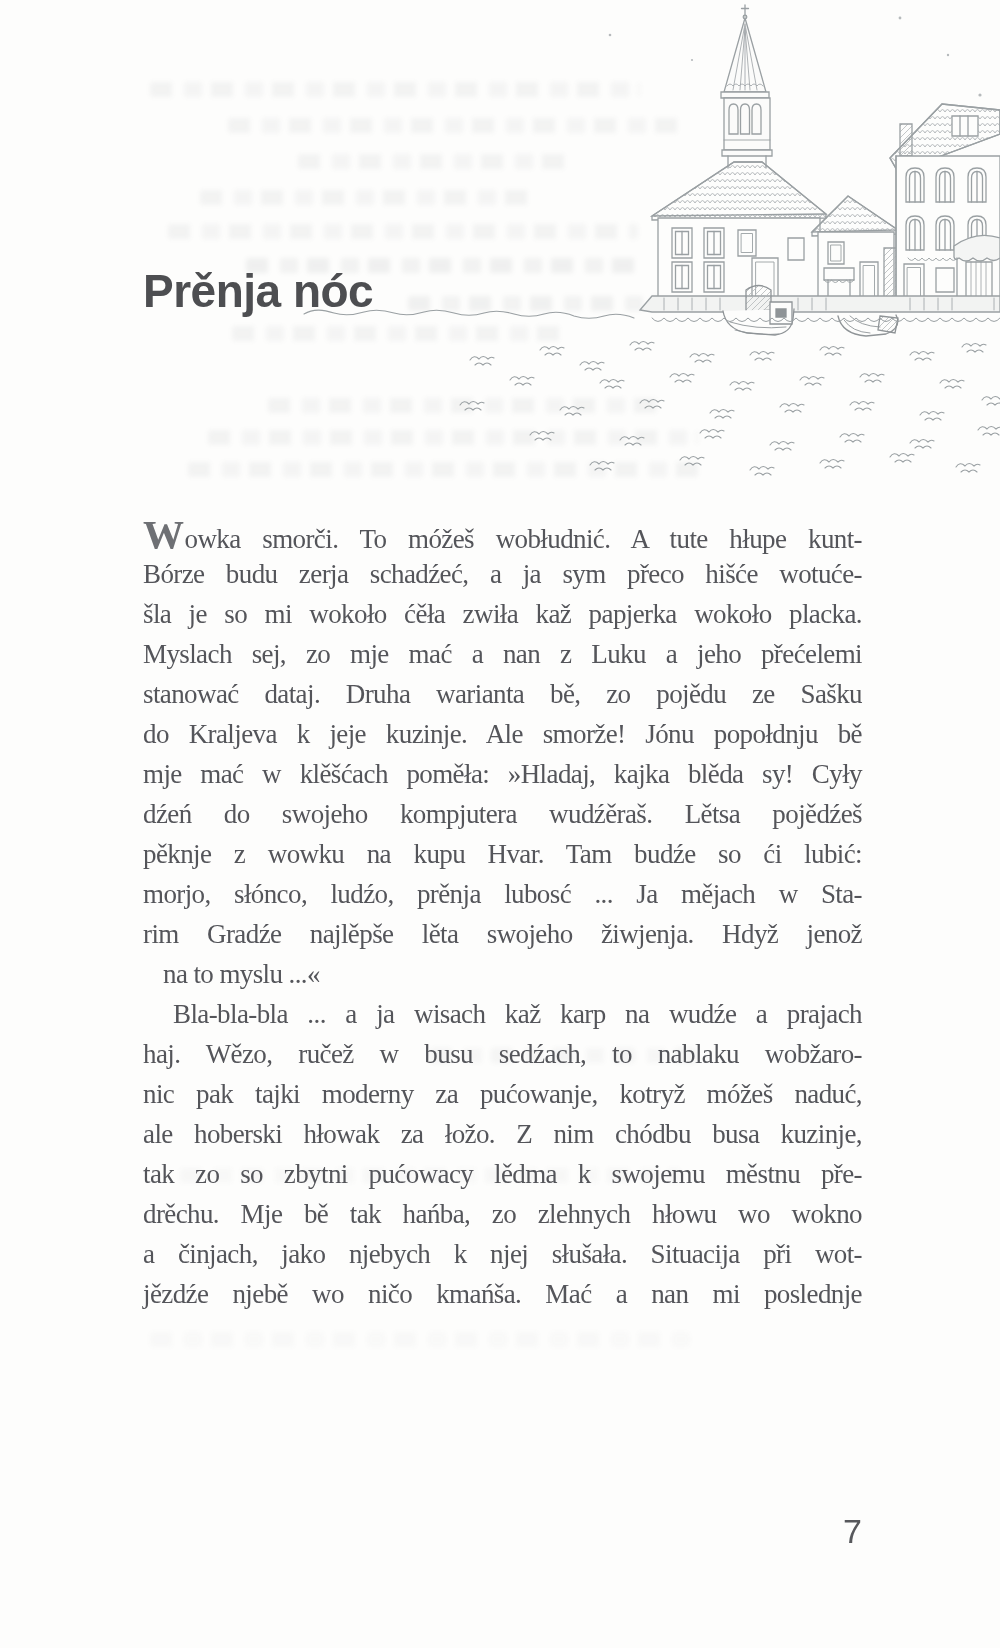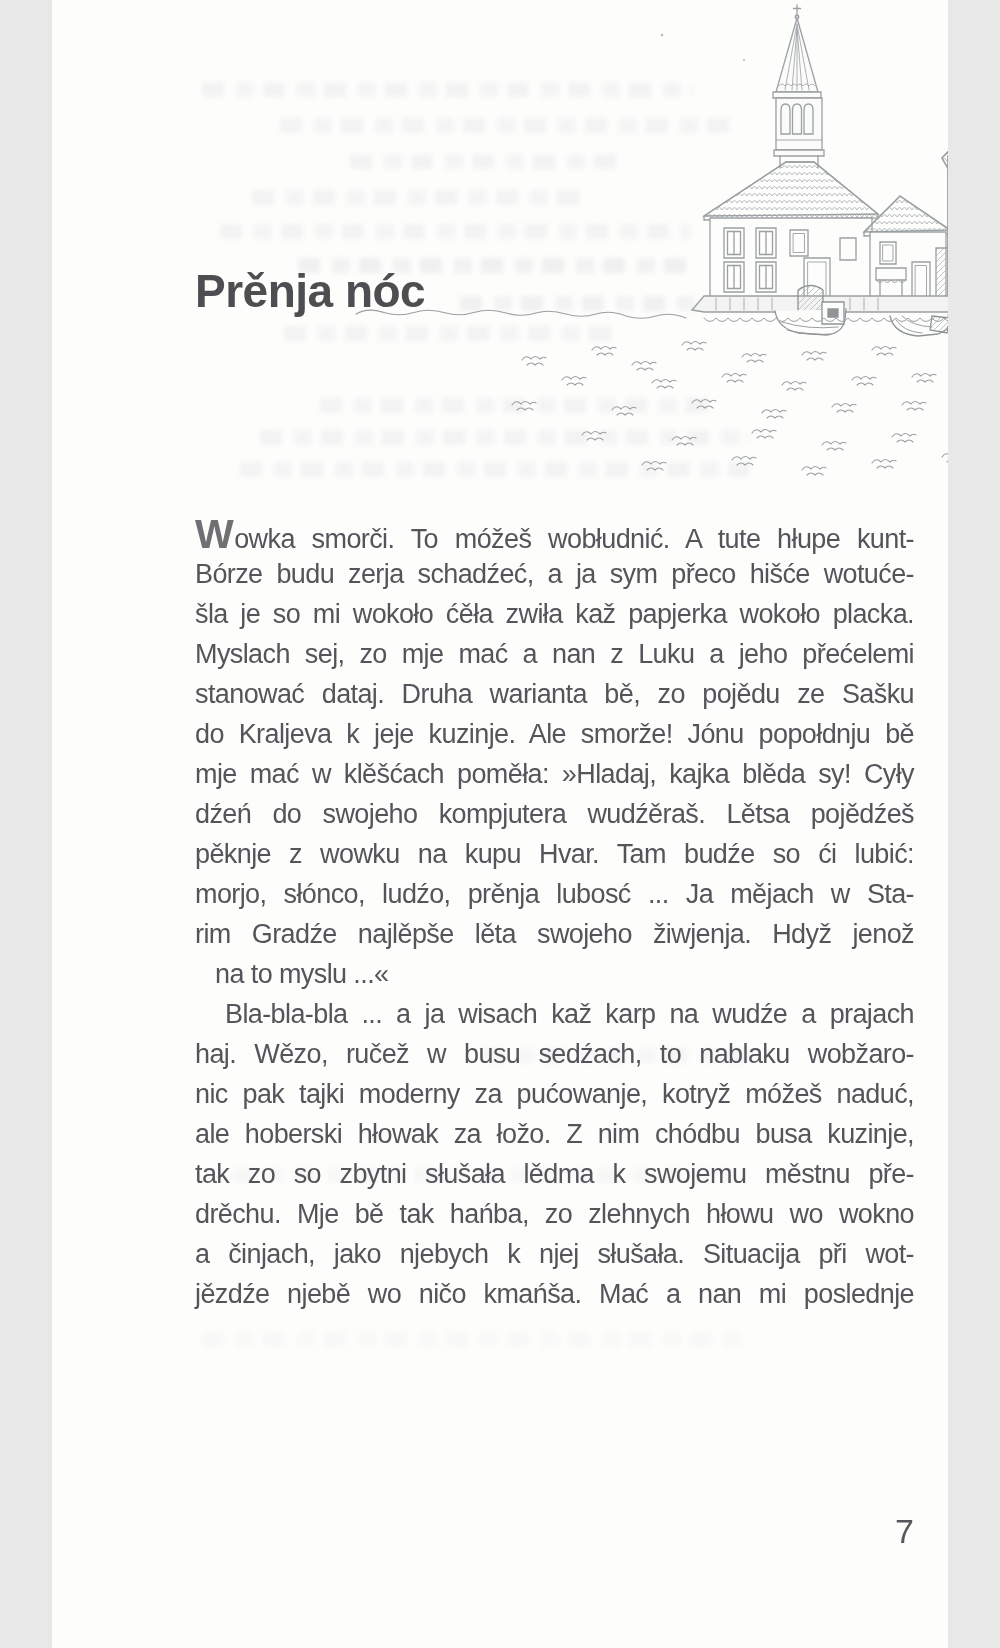--- a/index.html
+++ b/index.html
@@ -1,31 +1,31 @@
 <!DOCTYPE html>
 <html><head>
 <meta charset="utf-8">
 <style>
   html,body{margin:0;padding:0;background:#e8e8e8;}
   .page{
     position:relative;
-    width:896px;height:1648px;
+    width:1000px;height:1648px;
     margin:0 auto;
     background:#fdfdfc;
     overflow:hidden;
     font-family:"Liberation Sans","DejaVu Sans",sans-serif;
   }
   
   .title{
     position:absolute;left:143px;top:266px;
     font-size:46px;line-height:50px;font-weight:700;
     letter-spacing:-0.5px;color:#4d4e51;
   }
   
-  .body-text{position:absolute;left:143px;top:514px;width:719px;}
+  .body-text{position:absolute;left:143px;top:514px;width:719px;font-family:Liberation Serif, serif;}
   .bline{
     box-sizing:border-box;
     width:719px;height:40px;line-height:40px;
     font-size:27px;letter-spacing:-0.6px;
     color:#54555a;
     white-space:nowrap;
     text-align:justify;text-align-last:justify;
   }
   .bline.ind{padding-left:30px;}
   .bline.nj{text-align-last:left;margin-left:20px;}
@@ -252,21 +252,21 @@
       <div class="bline">mje mać w klěšćach poměła: »Hladaj, kajka blěda sy! Cyły</div>
       <div class="bline">dźeń do swojeho kompjutera wudźěraš. Lětsa pojědźeš</div>
       <div class="bline">pěknje z wowku na kupu Hvar. Tam budźe so ći lubić:</div>
       <div class="bline">morjo, słónco, ludźo, prěnja lubosć ... Ja mějach w Sta-</div>
       <div class="bline">rim Gradźe najlěpše lěta swojeho žiwjenja. Hdyž jenož</div>
       <div class="bline nj">na to myslu ...«</div>
       <div class="bline ind">Bla-bla-bla ... a ja wisach kaž karp na wudźe a prajach</div>
       <div class="bline">haj. Wězo, ručež w busu sedźach, to nablaku wobžaro-</div>
       <div class="bline">nic pak tajki moderny za pućowanje, kotryž móžeš naduć,</div>
       <div class="bline">ale hoberski hłowak za łožo. Z nim chódbu busa kuzinje,</div>
-      <div class="bline">tak zo so zbytni słušała lědma k swojemu městnu pře-</div>
+      <div class="bline">tak zo so zbytni pućowacy lědma k swojemu městnu pře-</div>
       <div class="bline">drěchu. Mje bě tak hańba, zo zlehnych hłowu wo wokno</div>
       <div class="bline">a činjach, jako njebych k njej słušała. Situacija při wot-</div>
       <div class="bline">jězdźe njebě wo ničo kmańša. Mać a nan mi poslednje</div>
     </div>
 
   <div class="pageno">7</div>
 
 </div>
 
 </body></html>

